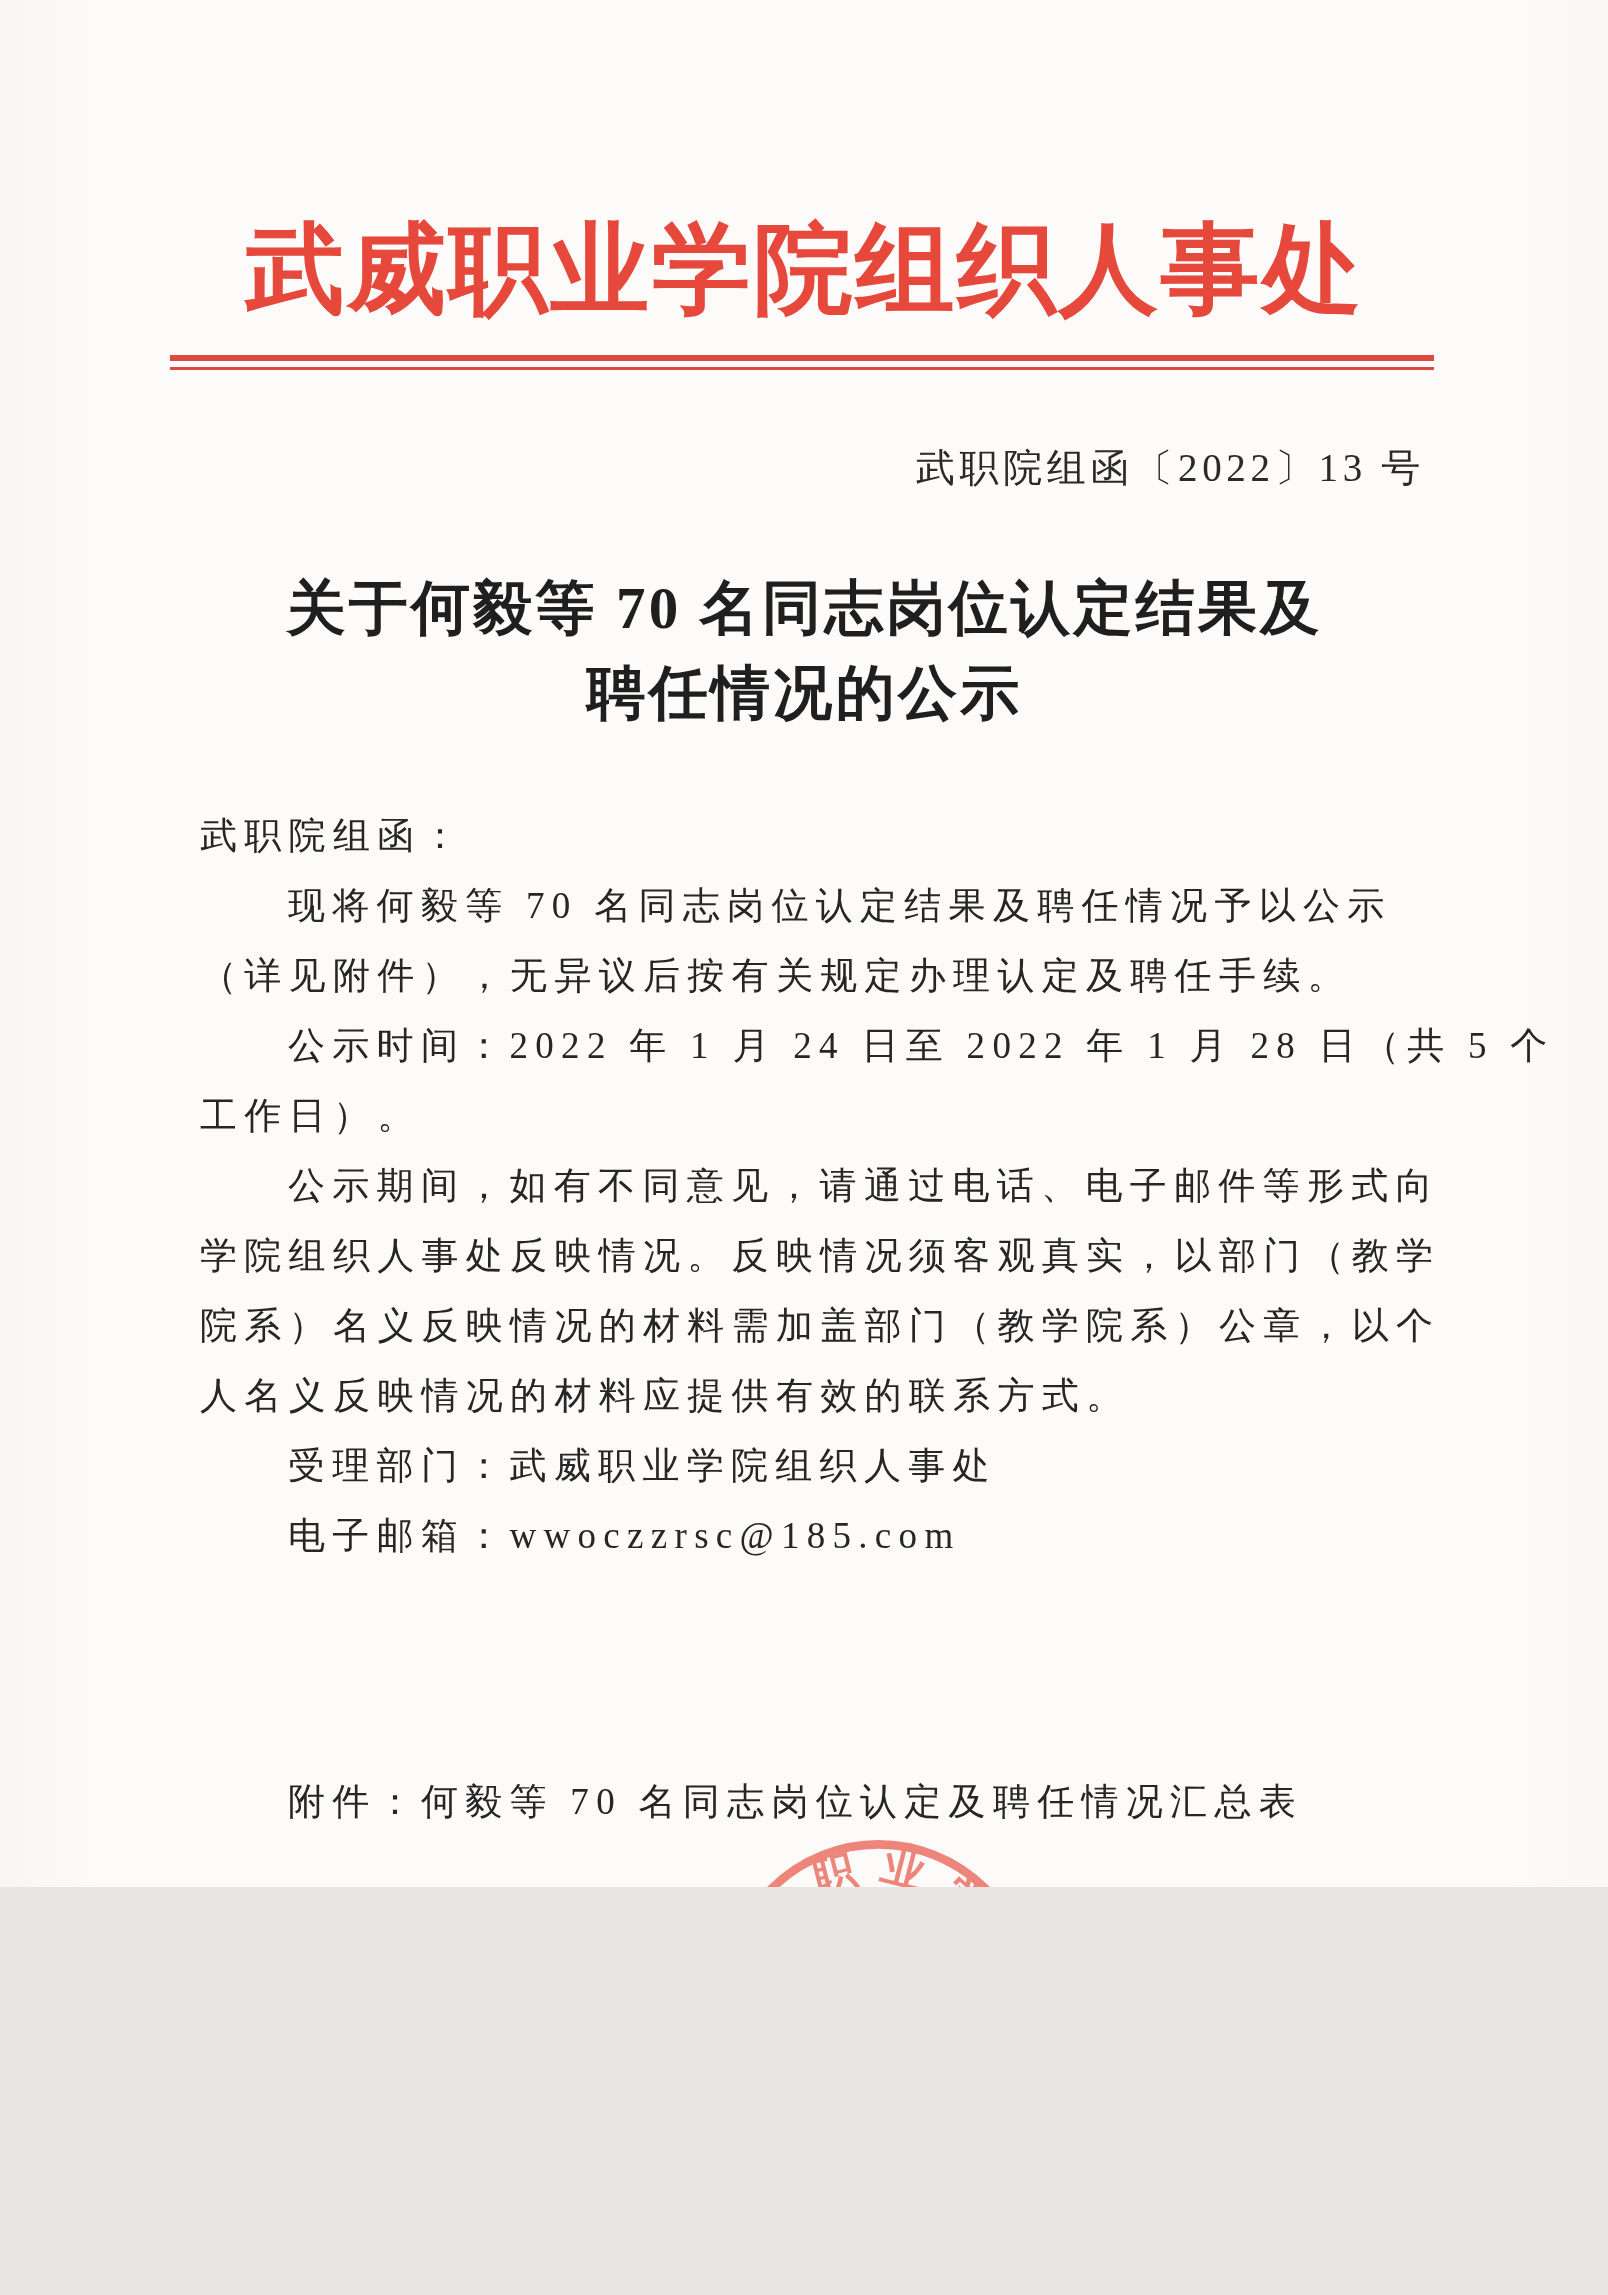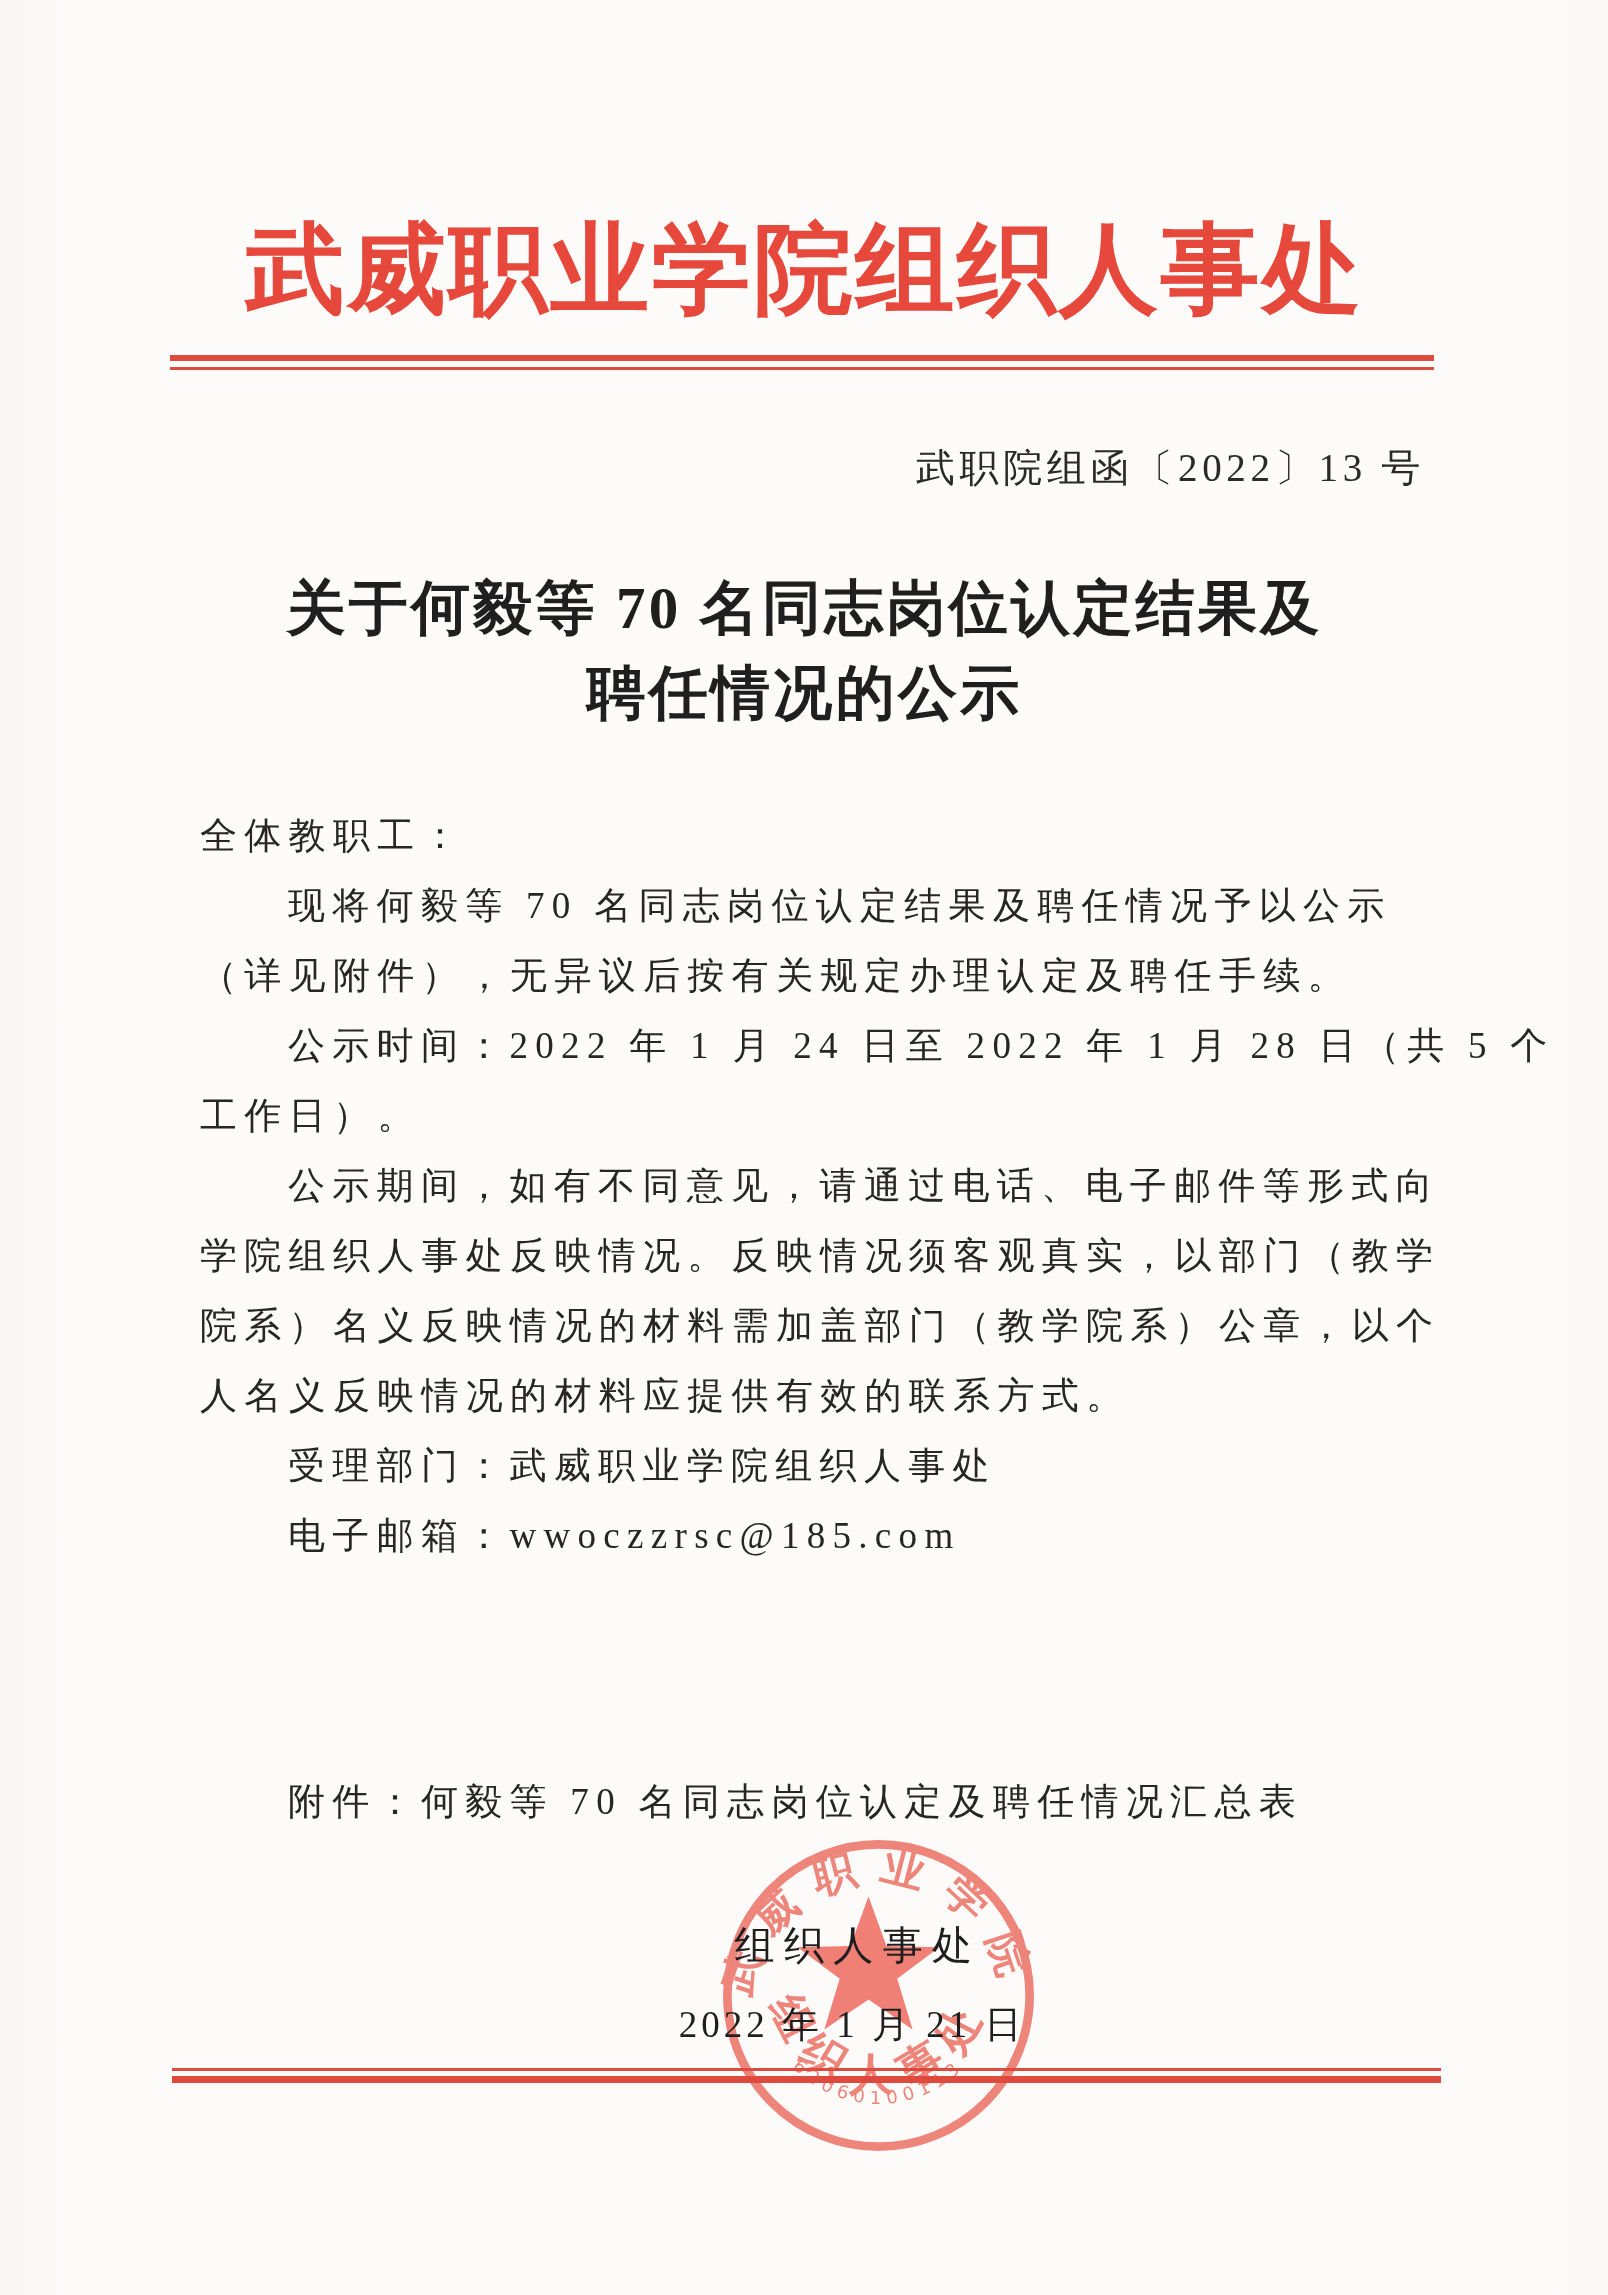--- a/index.html
+++ b/index.html
@@ -1,18 +1,18 @@
 <!DOCTYPE html>
 <html style="font-size:10.7px"><head>
 <meta charset="utf-8">
 <style>
   html,body{margin:0;padding:0;background:#e8e6e2;}
   .page{
     position:relative;
-    width:1609px;height:2295px;
+    width:1609px;height:1887px;
     margin:0 auto;
     background:#fcfbf9;
     background-image:linear-gradient(90deg, rgba(240,238,234,.35) 0%, rgba(252,251,249,0) 6%, rgba(252,251,249,0) 94%, rgba(242,240,236,.3) 100%);
     overflow:hidden;
     font-family:"Liberation Serif","DejaVu Serif",serif;
     color:#2a2a2a;
   }
   .org-title{
     position:absolute;top:204px;left:0;width:1609px;
     text-align:center;
@@ -77,21 +77,21 @@
   <div class="org-title">武威职业学院组织人事处</div>
 
   <div class="rule rule-top-thick"></div>
   <div class="rule rule-top-thin"></div>
 
   <div class="doc-number">武职院组函〔2022〕13 号</div>
 
   <div class="notice-title"><span>关于何毅等 70 名同志岗位认定结果及</span><br><span>聘任情况的公示</span></div>
 
   <div class="body-block">
-    <div class="body-line">全体教职工：</div>
+    <div class="body-line">武职院组函：</div>
     <div class="body-line indent">现将何毅等 70 名同志岗位认定结果及聘任情况予以公示</div>
     <div class="body-line">（详见附件），无异议后按有关规定办理认定及聘任手续。</div>
     <div class="body-line indent">公示时间：2022 年 1 月 24 日至 2022 年 1 月 28 日（共 5 个</div>
     <div class="body-line">工作日）。</div>
     <div class="body-line indent">公示期间，如有不同意见，请通过电话、电子邮件等形式向</div>
     <div class="body-line">学院组织人事处反映情况。反映情况须客观真实，以部门（教学</div>
     <div class="body-line">院系）名义反映情况的材料需加盖部门（教学院系）公章，以个</div>
     <div class="body-line">人名义反映情况的材料应提供有效的联系方式。</div>
     <div class="body-line indent">受理部门：武威职业学院组织人事处</div>
     <div class="body-line indent">电子邮箱：wwoczzrsc@185.com</div>

